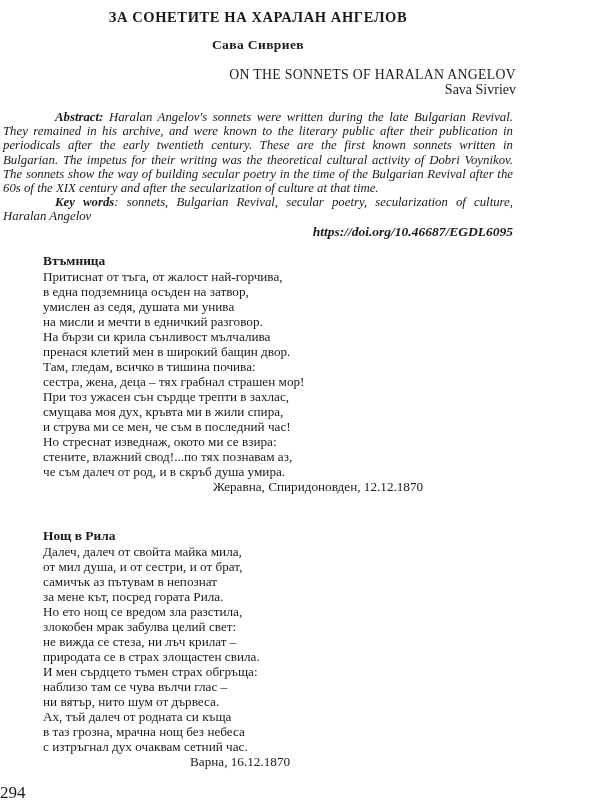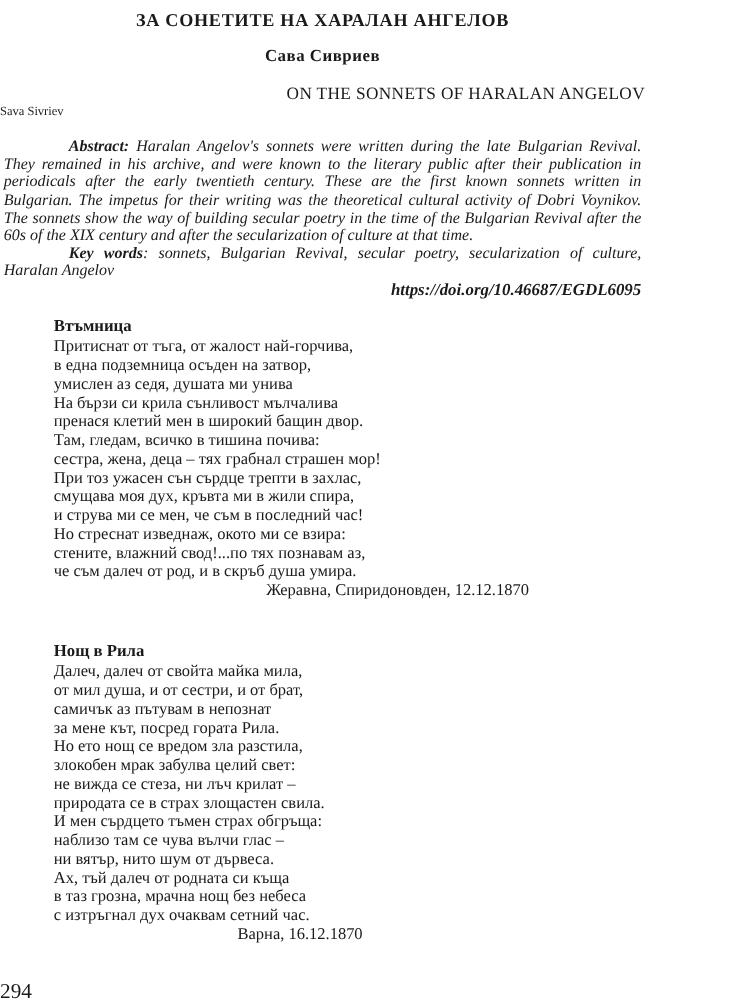--- a/index.html
+++ b/index.html
@@ -29,22 +29,22 @@
     letter-spacing: 0.4px;
   }
   .article-title-en {
     margin-top: 15px;
     text-align: right;
     font-size: 13.8px;
     line-height: 15px;
     letter-spacing: 0.3px;
   }
   .article-author-en {
-    text-align: left;
-    font-size: 10px;
+    text-align: right;
+    font-size: 14px;
     line-height: 15px;
   }
   .abstract {
     margin: 13px 3px 0 3px;
     font-style: italic;
     font-size: 12.8px;
     line-height: 14.2px;
     text-align: justify;
     text-indent: 52px;
   }
@@ -105,20 +105,21 @@
   <p class="keywords"><span class="label">Key words</span><span>: sonnets, Bulgarian Revival, secular poetry, secularization of culture, Haralan Angelov</span></p>
 
   <div class="doi">https://doi.org/10.46687/EGDL6095</div>
 
   <div class="poem poem-1">
     <div class="poem-title">Втъмница</div>
     <div class="poem-lines">
         <div class="poem-line">Притиснат от тъга, от жалост най-горчива,</div>
         <div class="poem-line">в една подземница осъден на затвор,</div>
         <div class="poem-line">умислен аз седя, душата ми унива</div>
+        <div class="poem-line">на мисли и мечти в едничкий разговор.</div>
         <div class="poem-line">На бързи си крила сънливост мълчалива</div>
         <div class="poem-line">пренася клетий мен в широкий бащин двор.</div>
         <div class="poem-line">Там, гледам, всичко в тишина почива:</div>
         <div class="poem-line">сестра, жена, деца – тях грабнал страшен мор!</div>
         <div class="poem-line">При тоз ужасен сън сърдце трепти в захлас,</div>
         <div class="poem-line">смущава моя дух, кръвта ми в жили спира,</div>
         <div class="poem-line">и струва ми се мен, че съм в последний час!</div>
         <div class="poem-line">Но стреснат изведнаж, окото ми се взира:</div>
         <div class="poem-line">стените, влажний свод!...по тях познавам аз,</div>
         <div class="poem-line">че съм далеч от род, и в скръб душа умира.</div>

